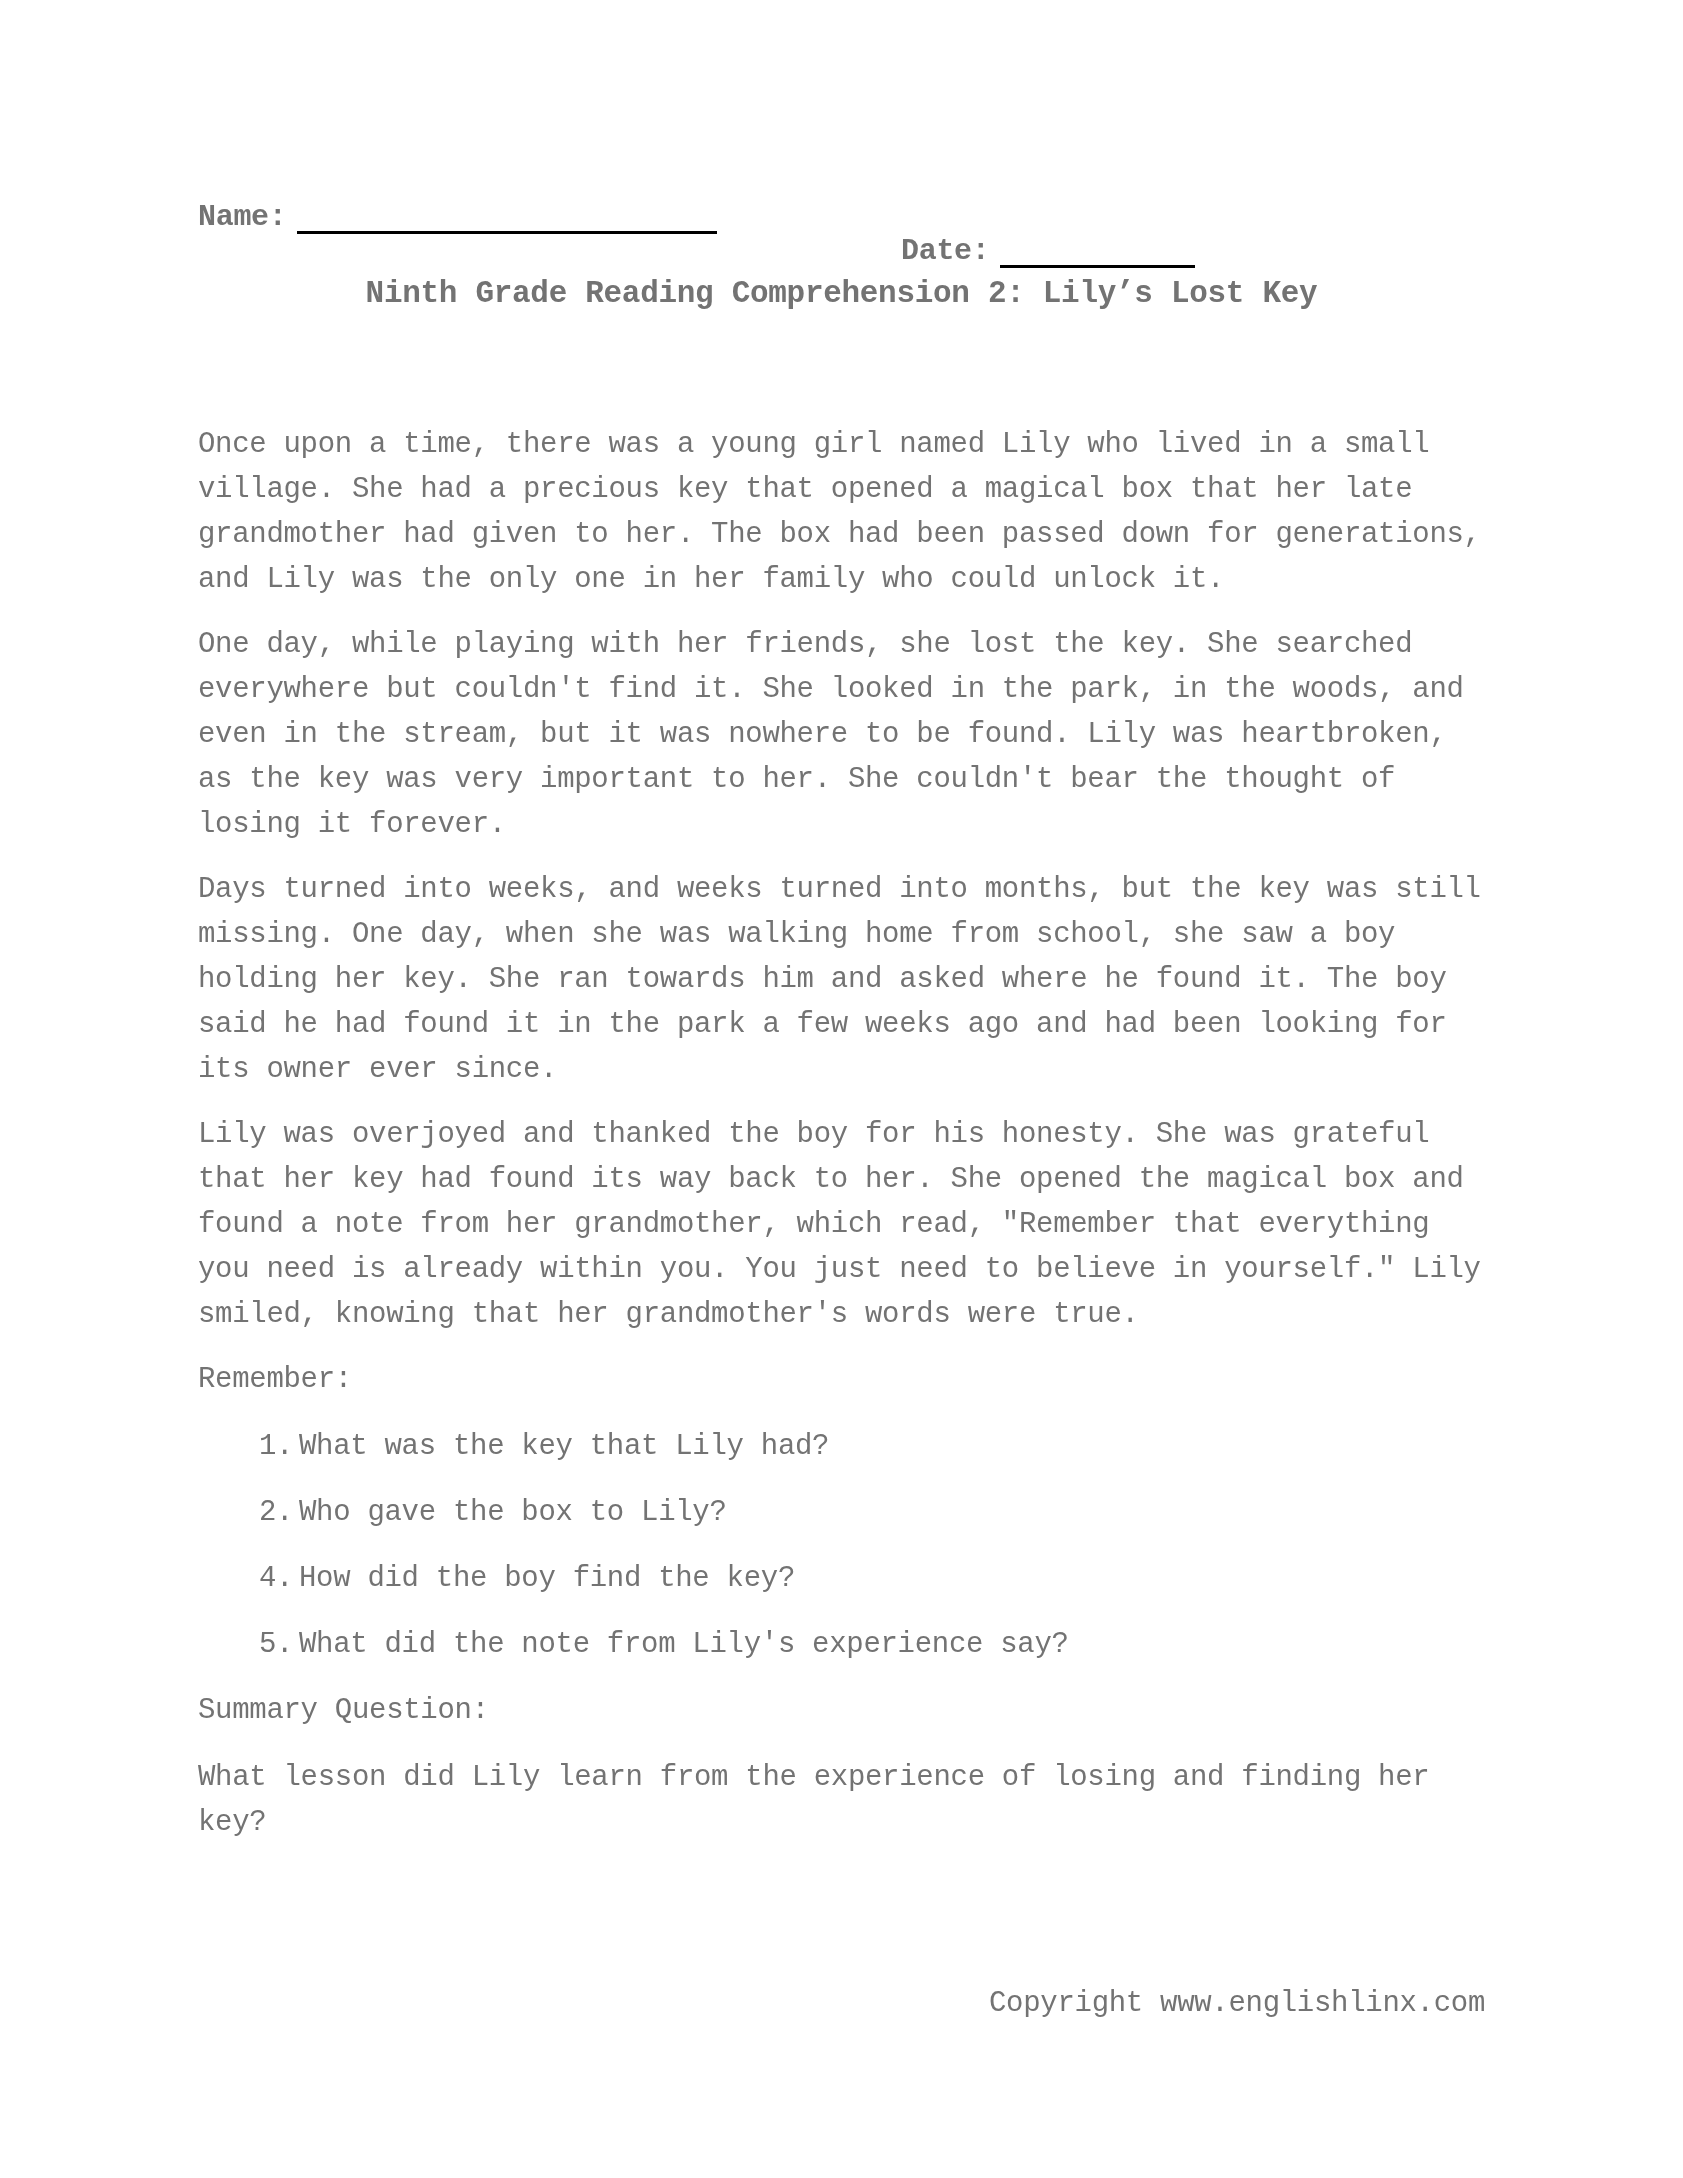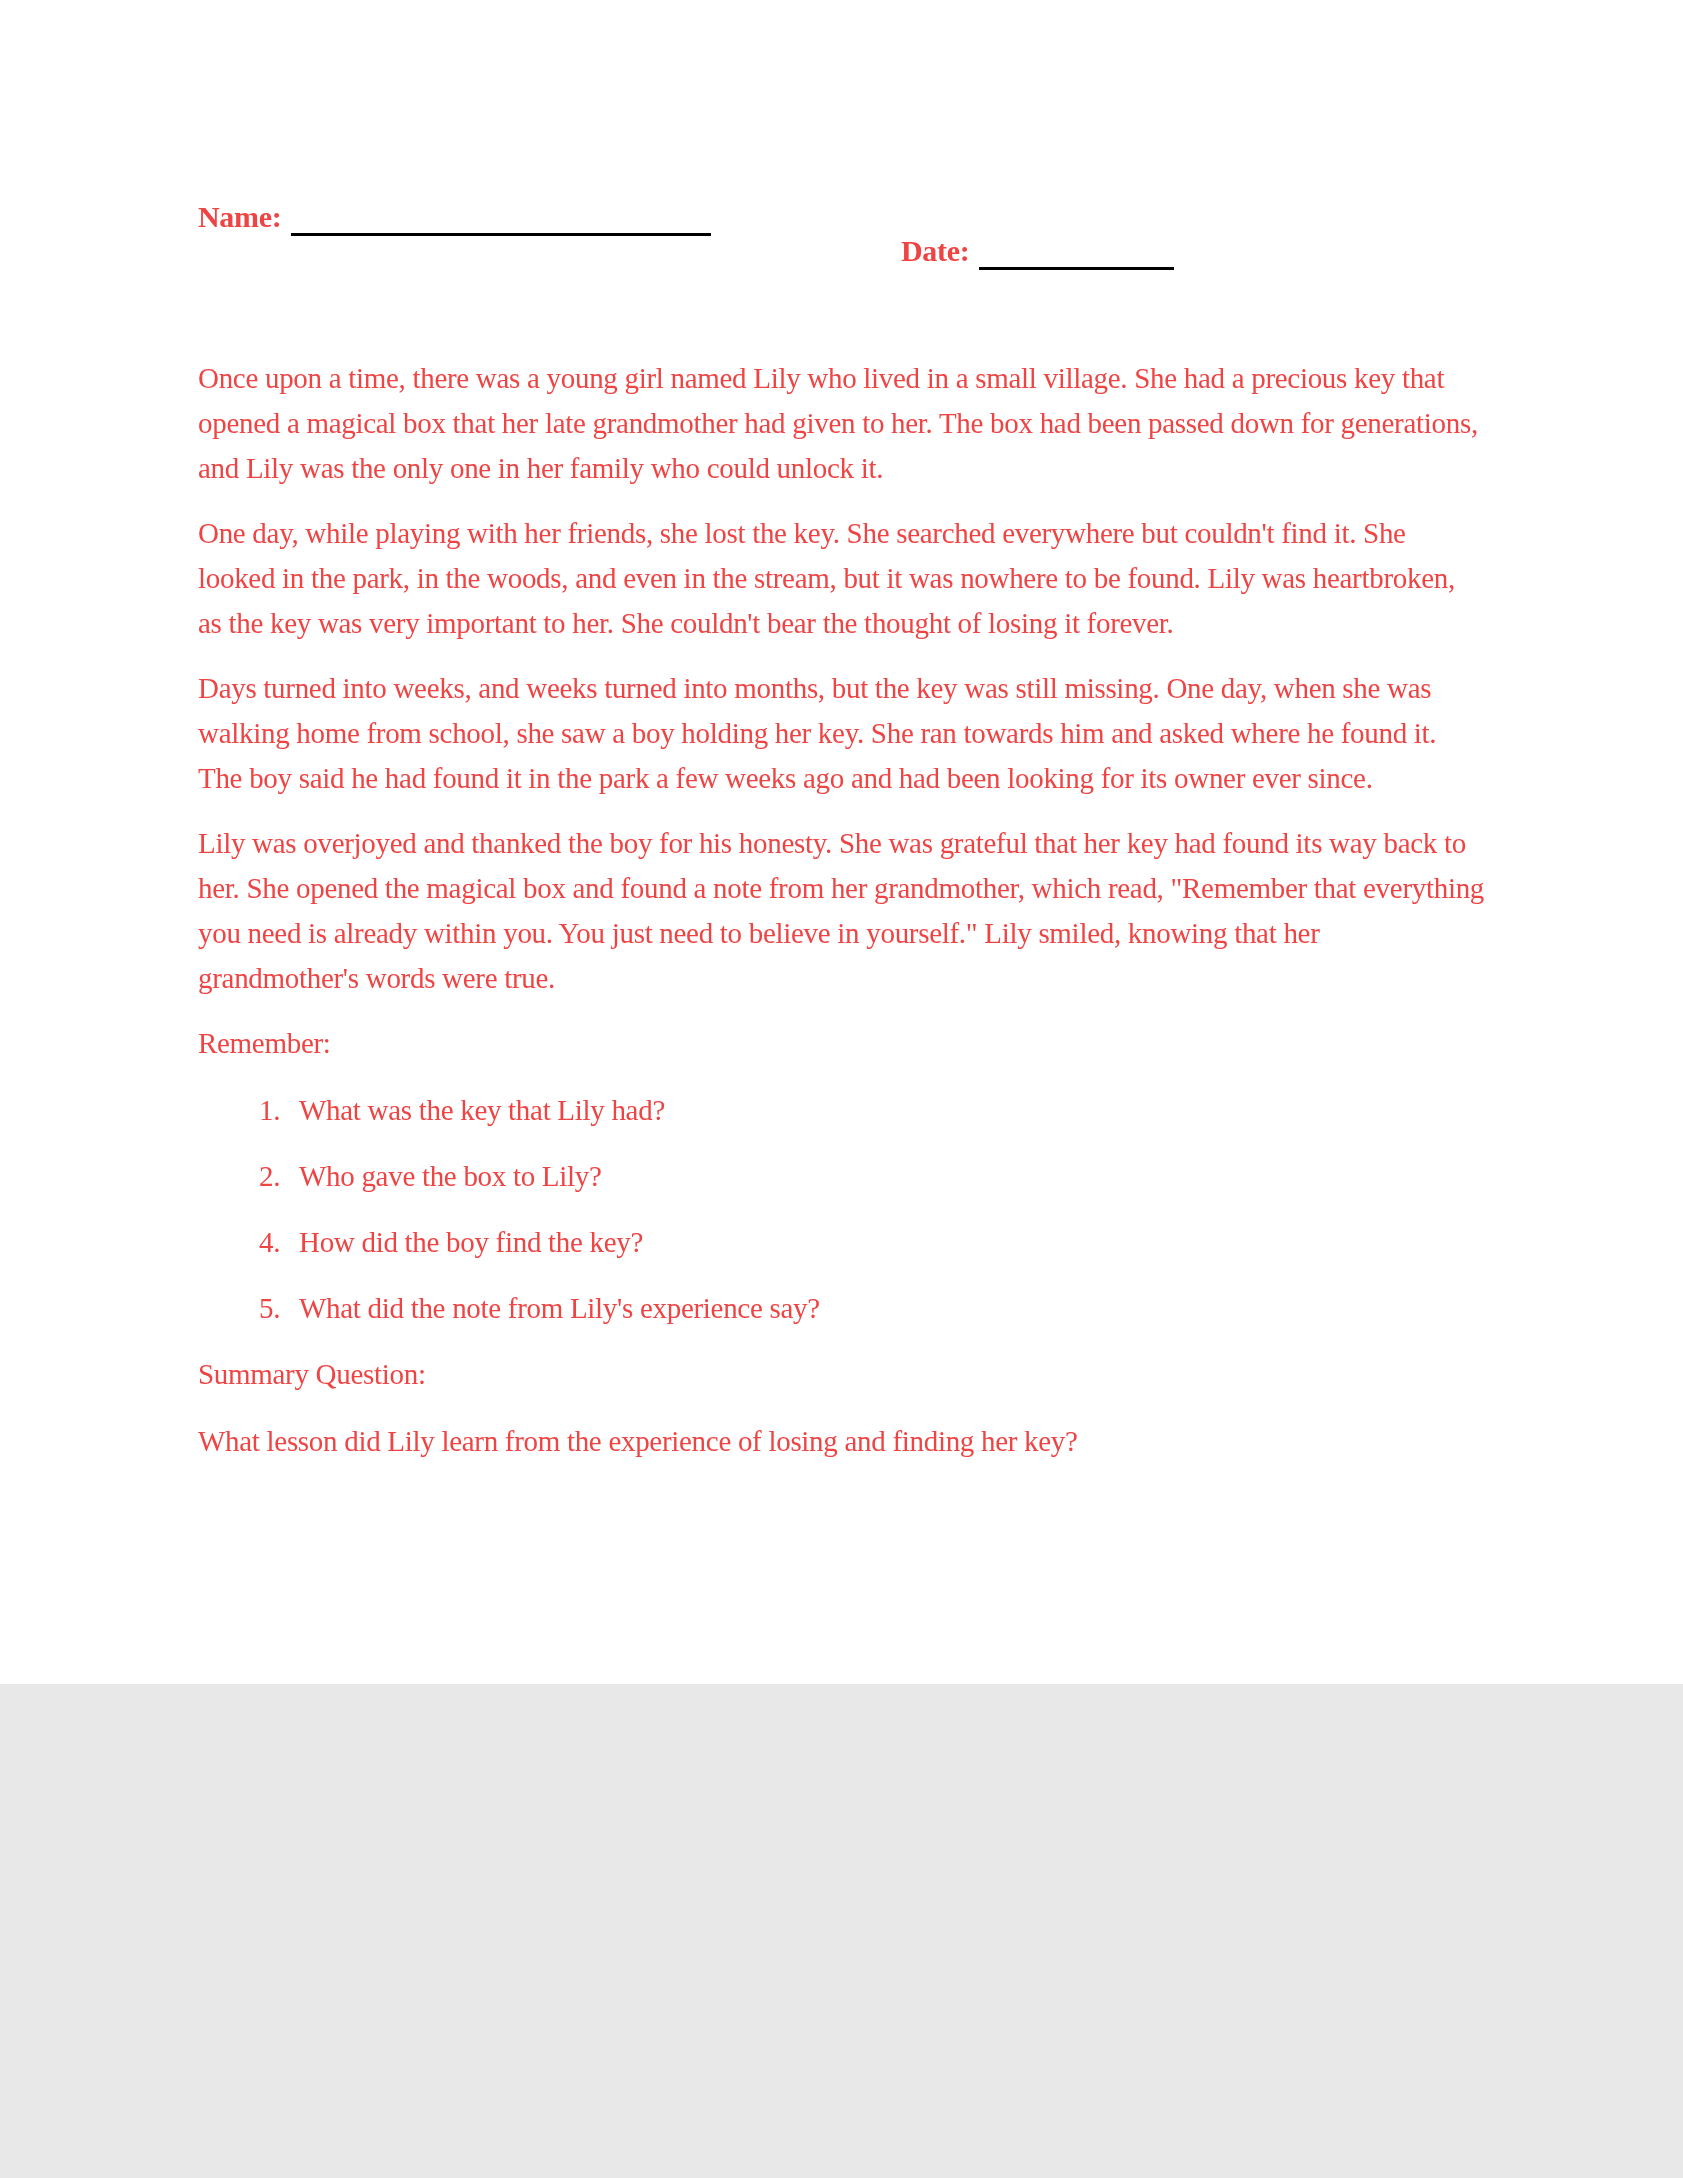--- a/index.html
+++ b/index.html
@@ -1,23 +1,23 @@
 <!DOCTYPE html>
 <html><head>
 <meta charset="utf-8">
 <style>
   html, body { margin: 0; padding: 0; background: #e8e8e8; }
   .page {
     position: relative;
     width: 1683px;
-    height: 1684px;
+    height: 2178px;
     margin: 0 auto;
     background: #ffffff;
-    color: #ef4444;
-    font-family: Liberation Serif, serif;
+    color: #737373;
+    font-family: Liberation Mono, monospace;
     letter-spacing: -0.3px;
     box-sizing: border-box;
     padding: 0 198px;
     overflow: hidden;
   }
   
   .header-row {
     position: relative;
     margin-top: 200px;
     height: 48px;
@@ -84,20 +84,21 @@
 
   <div class="header-row">
     <div class="field name-field">
       <span class="field-label">Name:</span><span class="blank name-blank"></span>
     </div>
     <div class="field date-field">
       <span class="field-label">Date:</span><span class="blank date-blank"></span>
     </div>
   </div>
 
+  <h1 class="title">Ninth Grade Reading Comprehension 2: Lily’s Lost Key</h1>
 
   <div class="story">
     <p>Once upon a time, there was a young girl named Lily who lived in a small village. She had a precious key that opened a magical box that her late grandmother had given to her. The box had been passed down for generations, and Lily was the only one in her family who could unlock it.</p>
     <p>One day, while playing with her friends, she lost the key. She searched everywhere but couldn't find it. She looked in the park, in the woods, and even in the stream, but it was nowhere to be found. Lily was heartbroken, as the key was very important to her. She couldn't bear the thought of losing it forever.</p>
     <p>Days turned into weeks, and weeks turned into months, but the key was still missing. One day, when she was walking home from school, she saw a boy holding her key. She ran towards him and asked where he found it. The boy said he had found it in the park a few weeks ago and had been looking for its owner ever since.</p>
     <p>Lily was overjoyed and thanked the boy for his honesty. She was grateful that her key had found its way back to her. She opened the magical box and found a note from her grandmother, which read, "Remember that everything you need is already within you. You just need to believe in yourself." Lily smiled, knowing that her grandmother's words were true.</p>
   </div>
 
   <p class="section-heading">Remember:</p>
 

